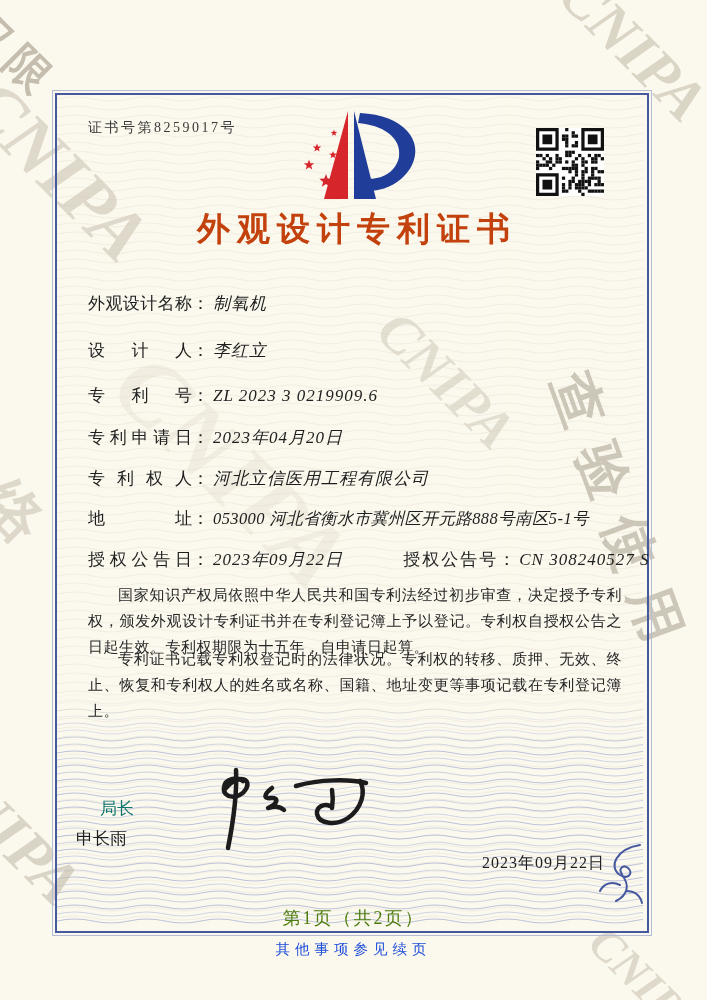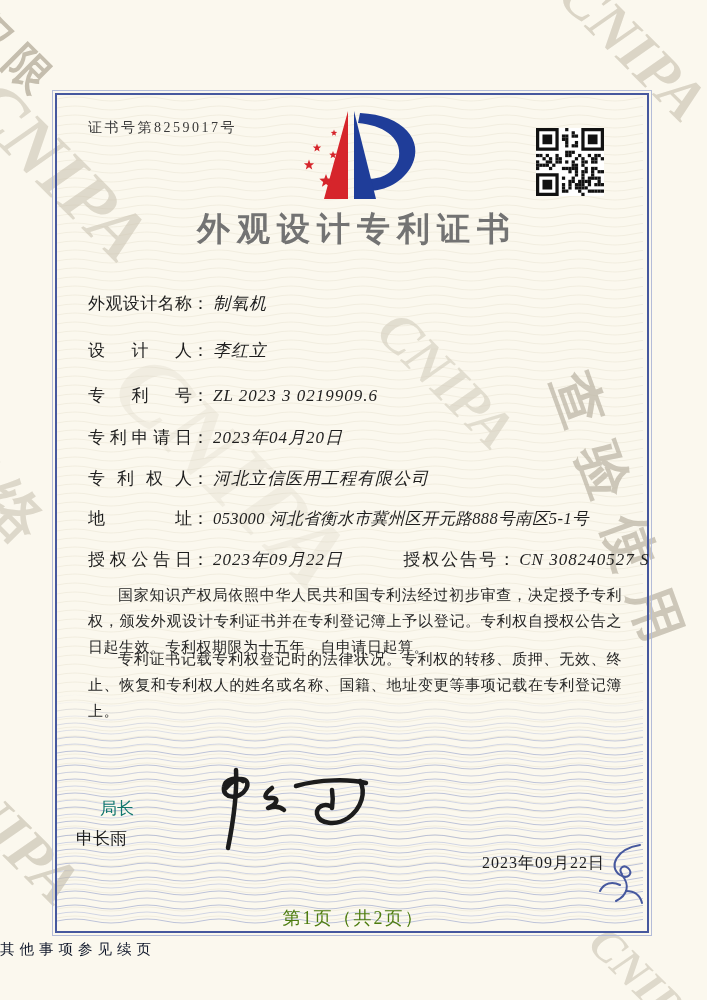--- a/index.html
+++ b/index.html
@@ -18,38 +18,38 @@
   .waves{position:absolute;z-index:0;}
   #waves-top{left:57px;top:95px;opacity:.4;}
   #waves-bottom{left:57px;top:693px;opacity:.8;
     -webkit-mask-image:linear-gradient(to bottom,transparent 0,#000 55px);
     mask-image:linear-gradient(to bottom,transparent 0,#000 55px);}
   .content{position:absolute;z-index:3;}
   .cert-no{left:88px;top:119px;font-size:14px;letter-spacing:2.5px;color:#3a3a3a;}
   .logo{left:278px;top:103px;width:152px;height:105px;}
   .qr{left:536px;top:128px;width:68px;height:68px;}
   .title{left:0;right:0;top:207px;text-align:center;font-size:33px;font-weight:bold;
-         letter-spacing:7px;text-indent:7px;color:#737373;}
+         letter-spacing:7px;text-indent:7px;color:#c2410c;}
   .field-row{left:88px;width:540px;font-size:17px;color:#1e1e1e;white-space:nowrap;}
   .flabel{display:inline-block;width:104px;text-align:justify;text-align-last:justify;}
   .fcolon{margin-right:4px;}
   .fvalue{letter-spacing:1px;font-style:italic;}
   .row-addr .fvalue{font-size:16.5px;letter-spacing:.4px;}
   .pair2{margin-left:56px;}
   .pair2 .flabel2{letter-spacing:2px;}
   .para{left:88px;width:534px;font-size:15px;line-height:1.72;letter-spacing:.5px;
         text-indent:2em;color:#262626;text-align:justify;font-family:Liberation Mono, monospace;}
   .sig-title{left:100px;top:797px;font-size:17px;color:#0f766e;}
   .sig-name{left:76px;top:827px;font-size:17px;color:#1e1e1e;}
   .signature{left:198px;top:766px;width:190px;height:88px;}
   .date{left:482px;top:853px;font-size:16px;letter-spacing:1px;color:#1e1e1e;}
   .page-info{left:0;right:0;top:906px;text-align:center;font-size:18px;
              letter-spacing:2px;color:#4d7c0f;}
-  .footer-note{left:0;right:0;top:940px;font-size:14.5px;
-               letter-spacing:5px;color:#0f172a;}
+  .footer-note{left:0;right:0;top:940px;text-align:center;font-size:14.5px;
+               letter-spacing:5px;color:#1d4ed8;}
   .ornament{left:592px;top:841px;width:54px;height:64px;}
 </style>
 </head>
 <body>
 
 <svg id="waves-top" class="waves" width="586" height="832">
     <path d="M0 4 q18 -4 36 0 t36 0 t36 0 t36 0 t36 0 t36 0 t36 0 t36 0 t36 0 t36 0 t36 0 t36 0 t36 0 t36 0 t36 0 t36 0 t36 0" fill="none" stroke="#e4decb" stroke-width="1"></path>
     <path d="M0 13 q18 -4 36 0 t36 0 t36 0 t36 0 t36 0 t36 0 t36 0 t36 0 t36 0 t36 0 t36 0 t36 0 t36 0 t36 0 t36 0 t36 0 t36 0" fill="none" stroke="#e4decb" stroke-width="1"></path>
     <path d="M0 22 q18 -4 36 0 t36 0 t36 0 t36 0 t36 0 t36 0 t36 0 t36 0 t36 0 t36 0 t36 0 t36 0 t36 0 t36 0 t36 0 t36 0 t36 0" fill="none" stroke="#e4decb" stroke-width="1"></path>
     <path d="M0 31 q18 -4 36 0 t36 0 t36 0 t36 0 t36 0 t36 0 t36 0 t36 0 t36 0 t36 0 t36 0 t36 0 t36 0 t36 0 t36 0 t36 0 t36 0" fill="none" stroke="#e4decb" stroke-width="1"></path>

